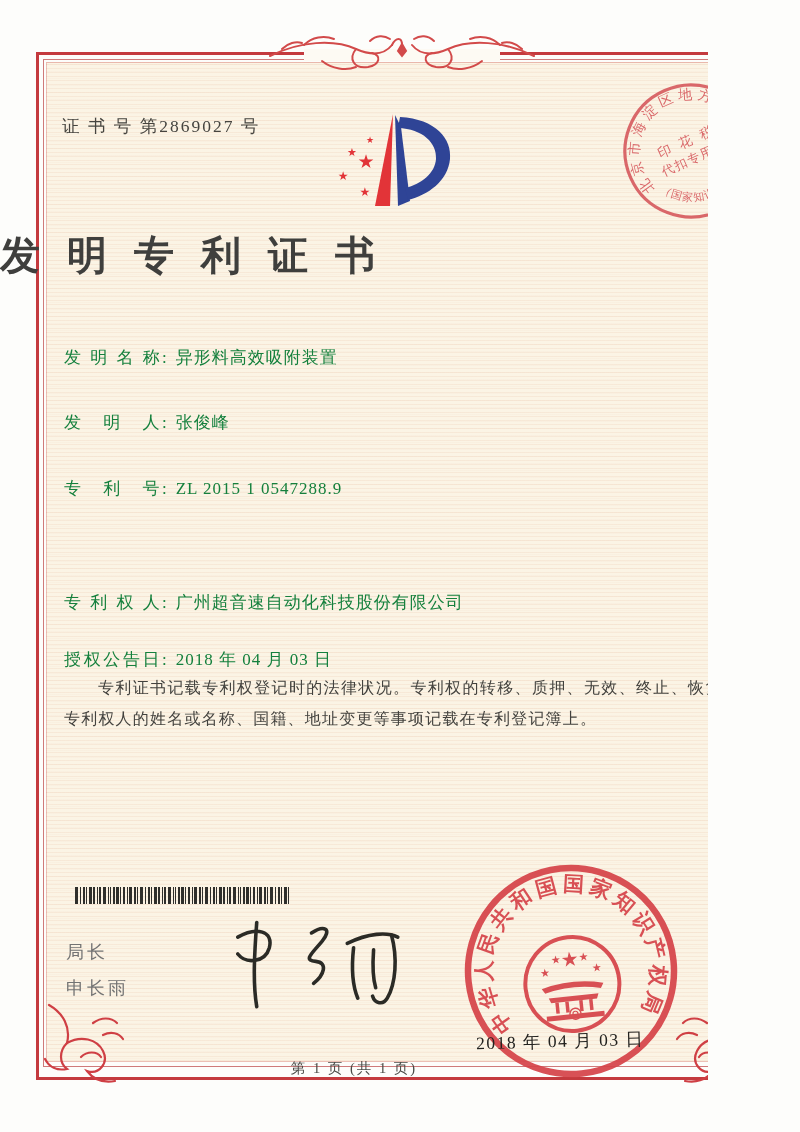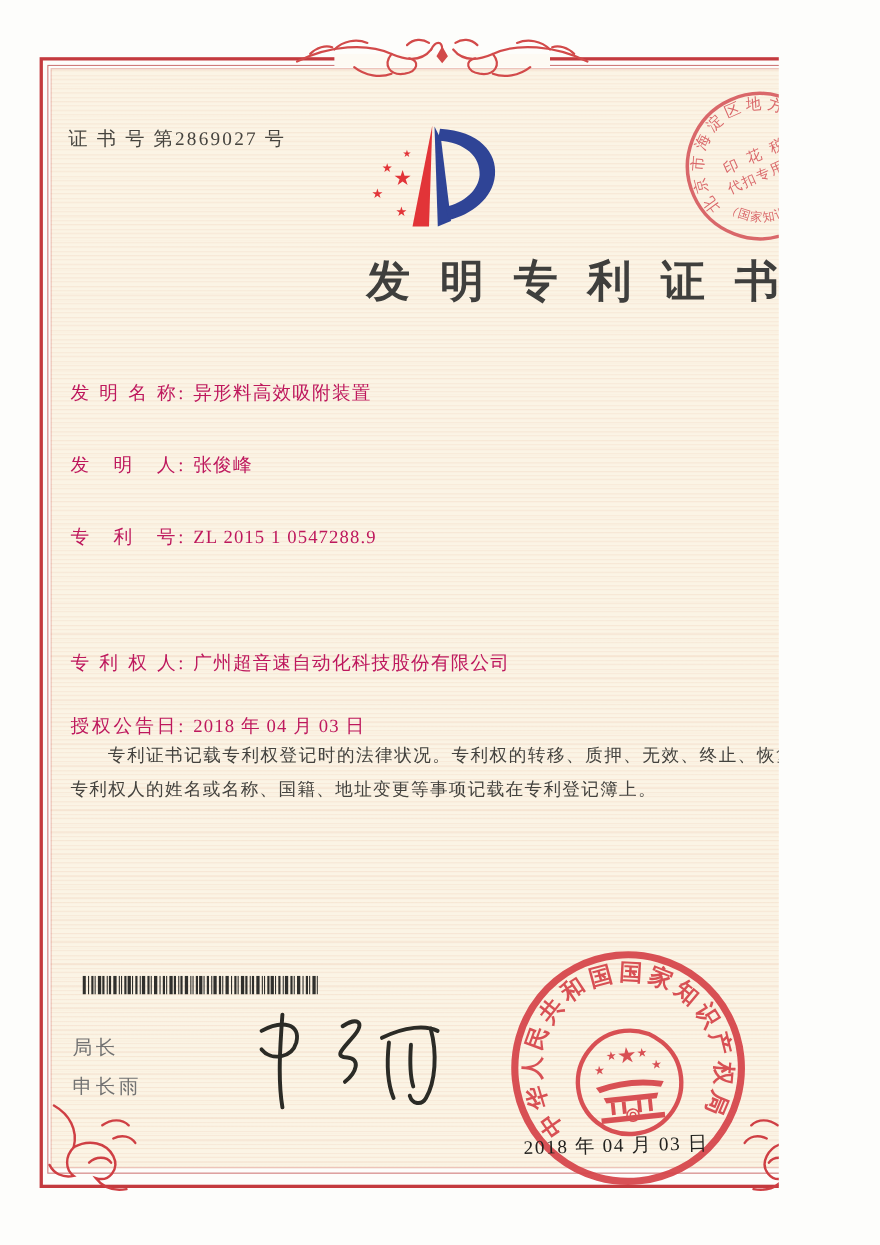--- a/index.html
+++ b/index.html
@@ -10,23 +10,23 @@
                border:3px solid #c43a3e;}
   .frame-mid{position:absolute;left:43px;top:59px;width:706px;height:1006px;
              border:1px solid #cf7a7a;}
   .frame-in{position:absolute;left:46px;top:62px;width:698px;height:998px;
             border:1px solid rgba(196,58,62,.28);
             background-color:#fbf4e5;
             background-image:
               repeating-linear-gradient(0deg, rgba(222,160,130,.14) 0 1px, transparent 1px 4px),
               repeating-linear-gradient(0deg, transparent 0 2px, rgba(240,205,180,.10) 2px 3px, transparent 3px 7px);}
   .cert-no{position:absolute;left:62px;top:114px;font-size:17.5px;letter-spacing:2px;color:#46443f;}
-  .title{position:absolute;left:0;top:228px;width:100%;text-align:right;}
+  .title{position:absolute;left:0;top:228px;width:100%;text-align:left;}
   .title span{font-size:40px;font-weight:600;letter-spacing:27px;margin-right:-27px;color:#3f3f3d;}
-  .field{position:absolute;left:64px;font-size:17px;letter-spacing:1px;color:#be185d;white-space:nowrap;}
+  .field{position:absolute;left:64px;font-size:17px;letter-spacing:1px;color:#15803d;white-space:nowrap;}
   .flabel{display:inline-block;width:98px;text-align:justify;text-align-last:justify;letter-spacing:2.5px;}
   .fsep{padding-right:8px;}
   .f1{top:346px}.f2{top:411px}.f3{top:477px}.f4{top:534px}.f5{top:591px}.f6{top:648px}
   .paras{position:absolute;left:64px;top:672px;width:676px;}
   .paras p{margin:0 0 1px 0;text-indent:34px;text-align:justify;font-size:16px;
            line-height:31px;letter-spacing:1.2px;color:#43423e;}
   .barcode{position:absolute;left:75px;top:887px;width:214px;height:17px;}
   .signer{position:absolute;left:66px;font-size:18px;letter-spacing:3px;color:#737373;
           font-family:"Liberation Sans","DejaVu Sans",sans-serif;}
   .signer-title{top:940px}.signer-name{top:976px}
@@ -189,14 +189,15 @@
       <rect x="116" y="141" width="3.5" height="11" fill="#d6444a"></rect>
       <rect x="126" y="141" width="3.5" height="11" fill="#d6444a"></rect>
       <path d="M82 154 H140 V159 H82 Z" fill="#d6444a"></path>
       <circle cx="111" cy="154" r="5.5" fill="none" stroke="#d6444a" stroke-width="1.4"></circle>
       <circle cx="111" cy="154" r="2.5" fill="none" stroke="#d6444a" stroke-width="1.2"></circle>
     </g>
   </svg>
 
   <div class="seal-date">2018 年 04 月 03 日</div>
 
+  <div class="footer">第 1 页 (共 1 页)</div>
 
 </div>
 
 </body></html>

